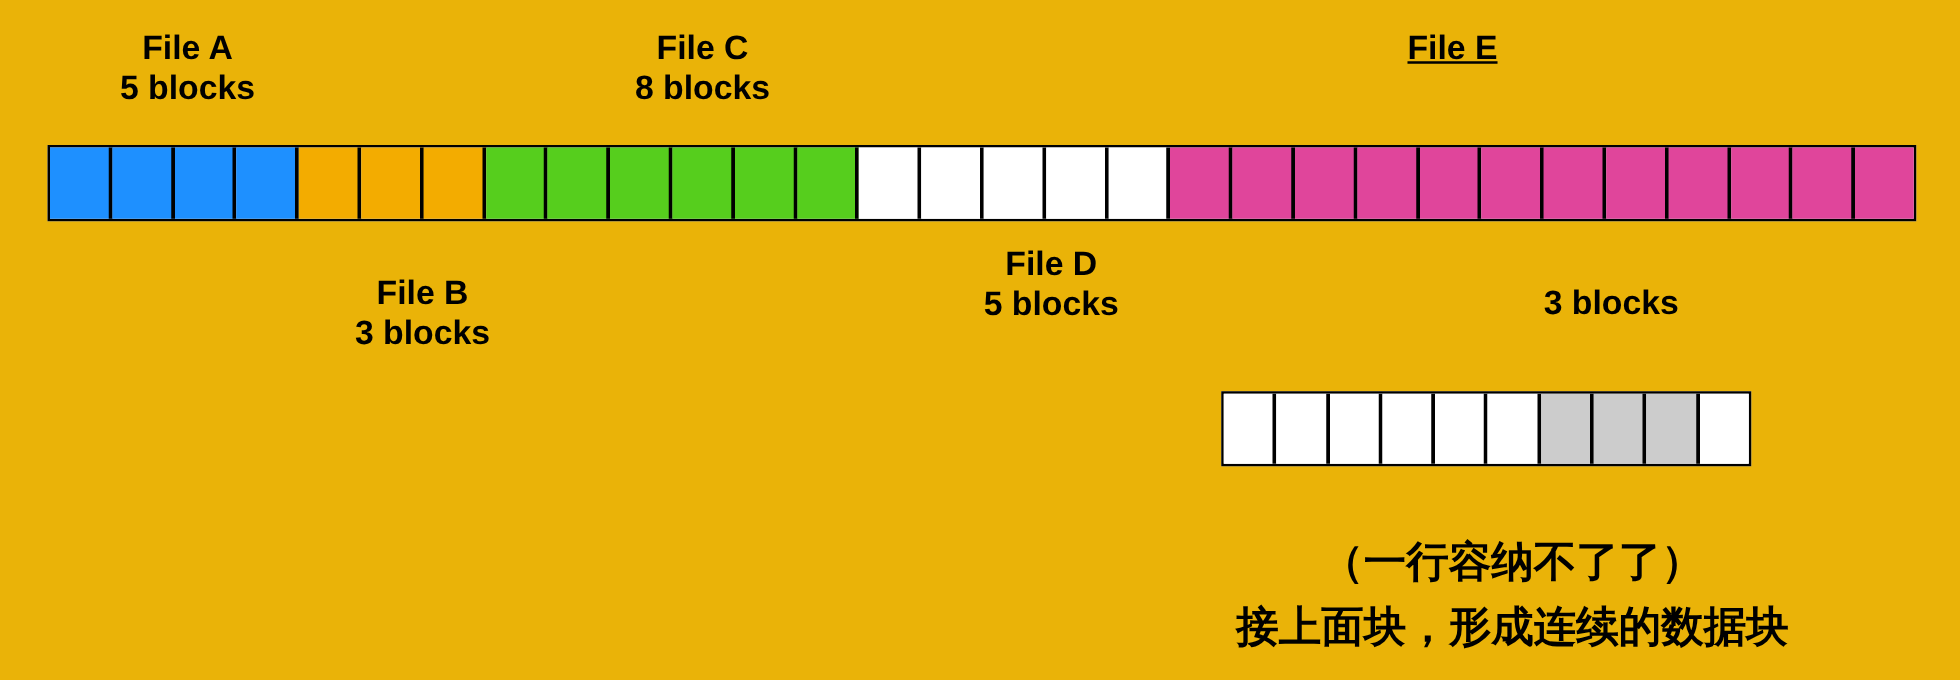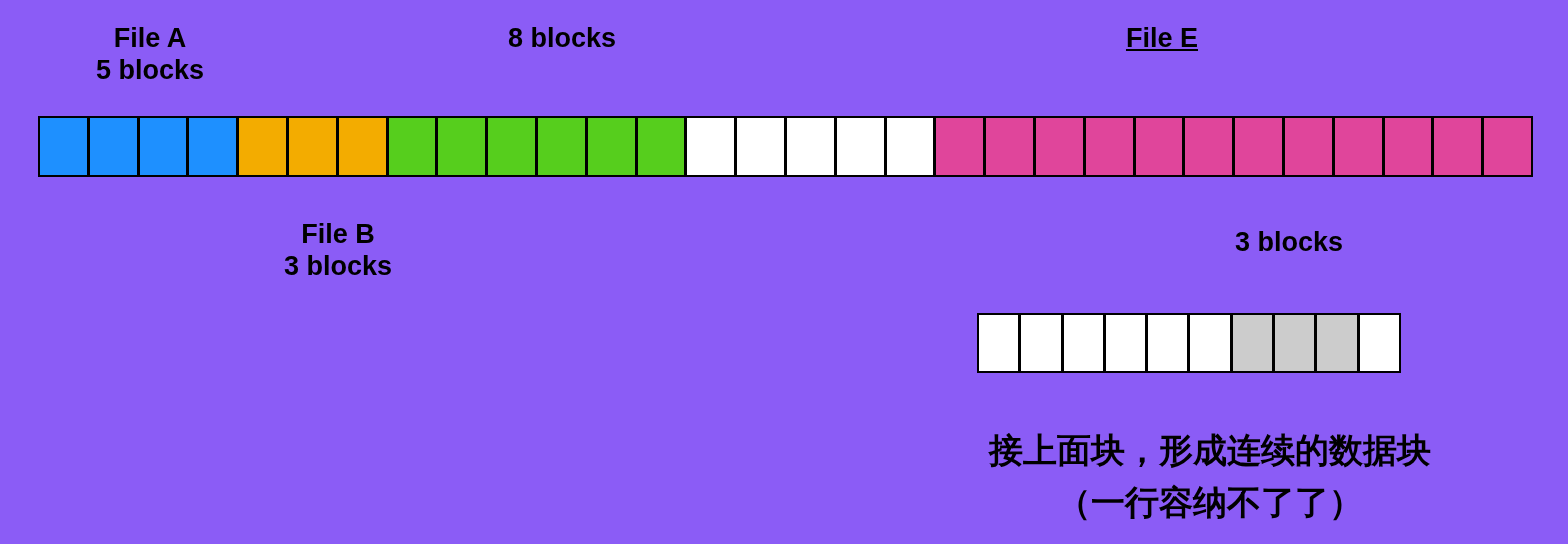--- a/index.html
+++ b/index.html
@@ -1,21 +1,21 @@
 <!DOCTYPE html>
 <html><head>
 <meta charset="utf-8">
 <style>
   * { margin: 0; padding: 0; box-sizing: border-box; }
   html, body { background: #ffffff; }
   .canvas {
     position: relative;
     width: 1568px;
     height: 544px;
-    background: #8b5cf6;
+    background: #eab308;
     font-family: "Liberation Sans", "DejaVu Sans", sans-serif;
     overflow: hidden;
   }
   .file-label {
     position: absolute;
     transform: translateX(-50%);
     text-align: center;
     font-size: 27px;
     font-weight: bold;
     line-height: 32px;
@@ -47,20 +47,21 @@
 </head>
 <body>
 
 <div class="canvas">
 
   <div class="file-label" style="left:150px; top:22px;">
     <div>File A</div>
     <div>5 blocks</div>
   </div>
   <div class="file-label" style="left:562px; top:22px;">
+    <div>File C</div>
     <div>8 blocks</div>
   </div>
   <div class="file-label" style="left:1162px; top:22px;text-decoration:underline;">
     <div>File E</div>
   </div>
 
   <div class="block-row" style="left:38px; top:116px; width:1495px; height:61px;">
       <div class="block" style="background: rgb(30, 144, 255);"></div>
       <div class="block" style="background: rgb(30, 144, 255);"></div>
       <div class="block" style="background: rgb(30, 144, 255);"></div>
@@ -90,36 +91,40 @@
       <div class="block" style="background: rgb(224, 69, 155);"></div>
       <div class="block" style="background: rgb(224, 69, 155);"></div>
       <div class="block" style="background: rgb(224, 69, 155);"></div>
       <div class="block" style="background: rgb(224, 69, 155);"></div>
     </div>
 
   <div class="file-label" style="left:338px; top:218px;">
     <div>File B</div>
     <div>3 blocks</div>
   </div>
+  <div class="file-label" style="left:841px; top:195px;">
+    <div>File D</div>
+    <div>5 blocks</div>
+  </div>
 
   <div class="file-label" style="left:1289px; top:226px;">
     <div>3 blocks</div>
   </div>
 
   <div class="block-row" style="left:977px; top:313px; width:424px; height:60px;">
       <div class="block" style="background: rgb(255, 255, 255);"></div>
       <div class="block" style="background: rgb(255, 255, 255);"></div>
       <div class="block" style="background: rgb(255, 255, 255);"></div>
       <div class="block" style="background: rgb(255, 255, 255);"></div>
       <div class="block" style="background: rgb(255, 255, 255);"></div>
       <div class="block" style="background: rgb(255, 255, 255);"></div>
       <div class="block" style="background: rgb(204, 204, 204);"></div>
       <div class="block" style="background: rgb(204, 204, 204);"></div>
       <div class="block" style="background: rgb(204, 204, 204);"></div>
       <div class="block" style="background: rgb(255, 255, 255);"></div>
     </div>
 
   <div class="caption" style="left:1210px; top:424px;">
+    <div>（一行容纳不了了）</div>
     <div>接上面块，形成连续的数据块</div>
-    <div>（一行容纳不了了）</div>
   </div>
 
 </div>
 
 </body></html>

